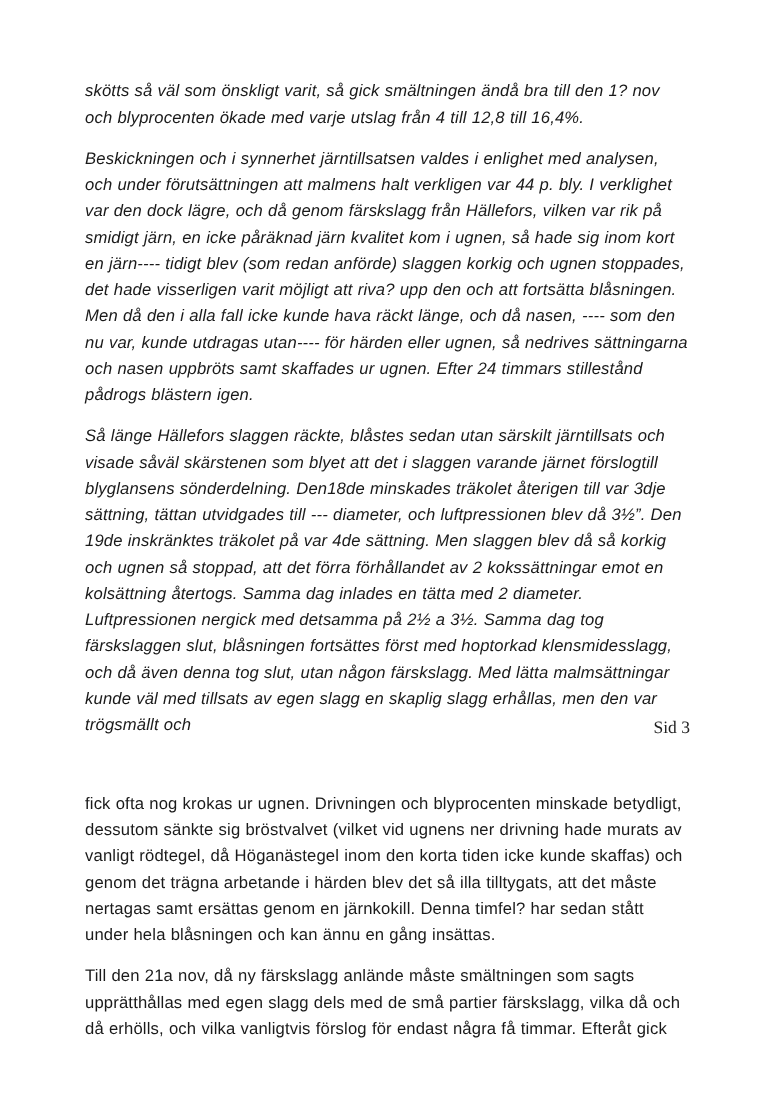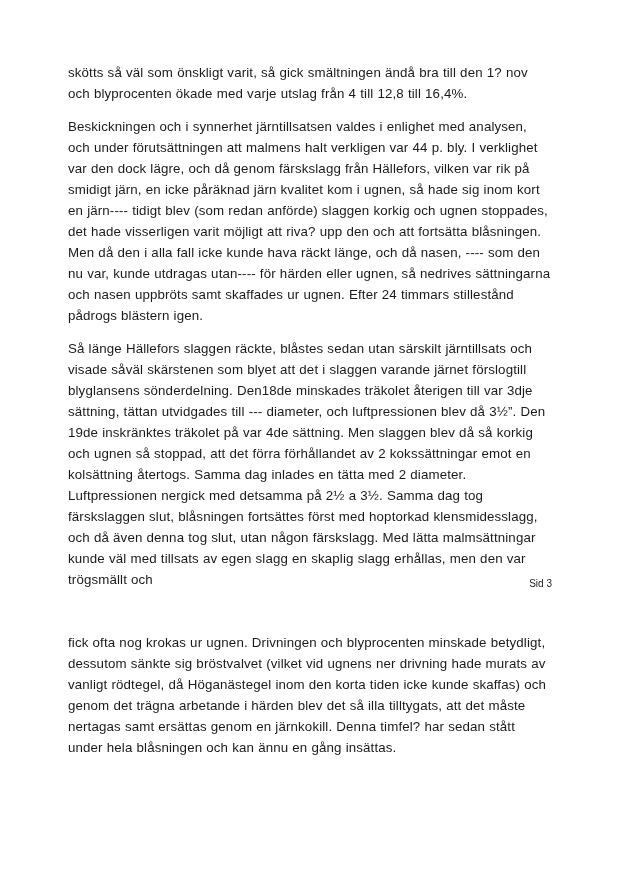--- a/index.html
+++ b/index.html
@@ -19,21 +19,21 @@
     width: 619px;
     height: 892px;
     background: #ffffff;
     box-sizing: border-box;
   }
   .page-section {
     position: absolute;
     left: 68px;
     width: 484px;
   }
-  #section-top { top: 62px; }
+  #section-top { top: 62px; font-style: italic; }
   #section-bottom { top: 620px; margin-top: 12px; }
 
   .para {
     font-family: "Liberation Sans", sans-serif;
     font-size: 13.3px;
     line-height: 21px;
     color: #1a1a1a;
     margin: 0 0 12px 0;
     text-align: left;
     letter-spacing: 0.01em;
@@ -42,22 +42,22 @@
   .para:last-child { margin-bottom: 0; }
 
   .page-footer {
     position: absolute;
     left: 68px;
     width: 484px;
     top: 573px;
     text-align: right;
   }
   .page-footer-label {
-    font-family: Liberation Sans, sans-serif;
-    font-size: 10px;
+    font-family: Liberation Serif, serif;
+    font-size: 14px;
     line-height: 14px;
     color: #222222;
     display: inline-block;
   }
 </style>
 </head>
 <body>
 
 <div class="page">
 
@@ -66,15 +66,16 @@
     <p class="para">Beskickningen och i synnerhet järntillsatsen valdes i enlighet med analysen, och under förutsättningen att malmens halt verkligen var 44 p. bly. I verklighet var den dock lägre, och då genom färskslagg från Hällefors, vilken var rik på smidigt järn, en icke påräknad järn kvalitet kom i ugnen, så hade sig inom kort en järn---- tidigt blev (som redan anförde) slaggen korkig och ugnen stoppades, det hade visserligen varit möjligt att riva? upp den och att fortsätta blåsningen. Men då den i alla fall icke kunde hava räckt länge, och då nasen, ---- som den nu var, kunde utdragas utan---- för härden eller ugnen, så nedrives sättningarna och nasen uppbröts samt skaffades ur ugnen. Efter 24 timmars stillestånd pådrogs blästern igen.</p>
     <p class="para">Så länge Hällefors slaggen räckte, blåstes sedan utan särskilt järntillsats och visade såväl skärstenen som blyet att det i slaggen varande järnet förslogtill blyglansens sönderdelning. Den18de minskades träkolet återigen till var 3dje sättning, tättan utvidgades till --- diameter, och luftpressionen blev då 3½”. Den 19de inskränktes träkolet på var 4de sättning. Men slaggen blev då så korkig och ugnen så stoppad, att det förra förhållandet av 2 kokssättningar emot en kolsättning återtogs. Samma dag inlades en tätta med 2 diameter. Luftpressionen nergick med detsamma på 2½ a 3½. Samma dag tog färskslaggen slut, blåsningen fortsättes först med hoptorkad klensmidesslagg, och då även denna tog slut, utan någon färskslagg. Med lätta malmsättningar kunde väl med tillsats av egen slagg en skaplig slagg erhållas, men den var trögsmällt och</p>
   </div>
 
   <div class="page-footer">
     <span class="page-footer-label">Sid 3</span>
   </div>
 
   <div class="page-section" id="section-bottom">
     <p class="para">fick ofta nog krokas ur ugnen. Drivningen och blyprocenten minskade betydligt, dessutom sänkte sig bröstvalvet (vilket vid ugnens ner drivning hade murats av vanligt rödtegel, då Höganästegel inom den korta tiden icke kunde skaffas) och genom det trägna arbetande i härden blev det så illa tilltygats, att det måste nertagas samt ersättas genom en järnkokill. Denna timfel? har sedan stått under hela blåsningen och kan ännu en gång insättas.</p>
+    <p class="para">Till den 21a nov, då ny färskslagg anlände måste smältningen som sagts upprätthållas med egen slagg dels med de små partier färskslagg, vilka då och då erhölls, och vilka vanligtvis förslog för endast några få timmar. Efteråt gick</p>
   </div>
 
 </div>
 
 </body></html>

